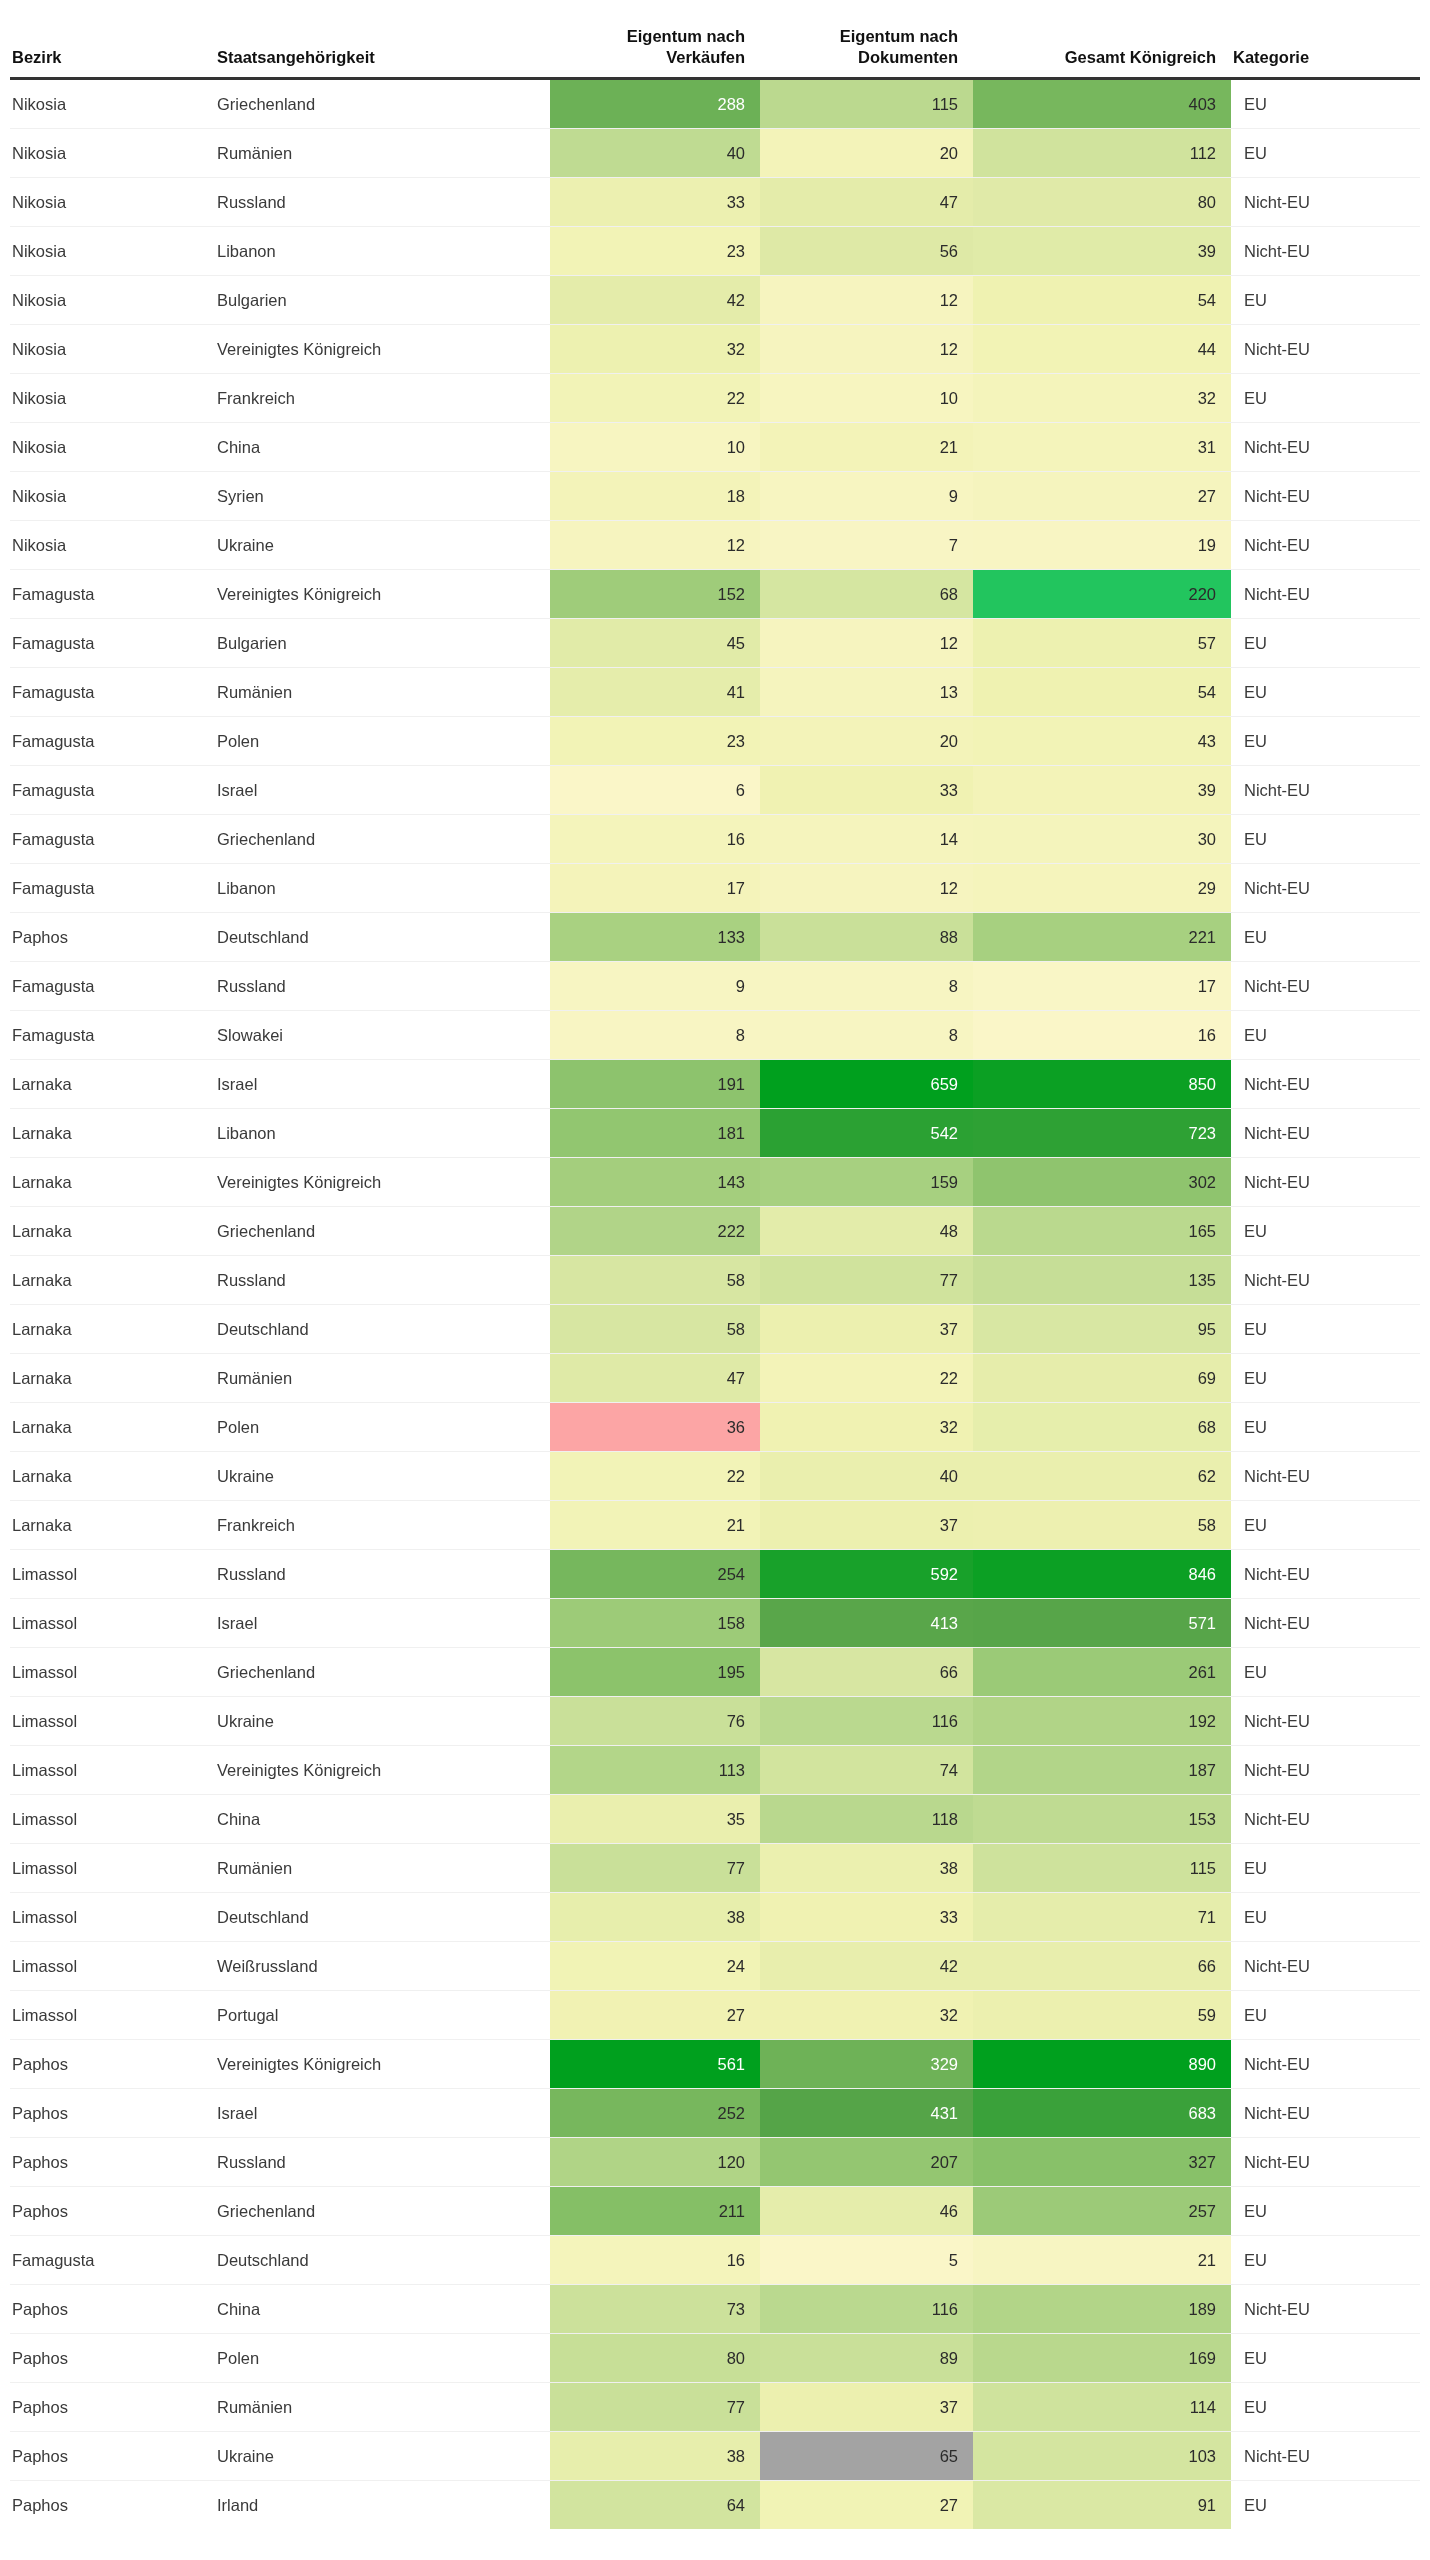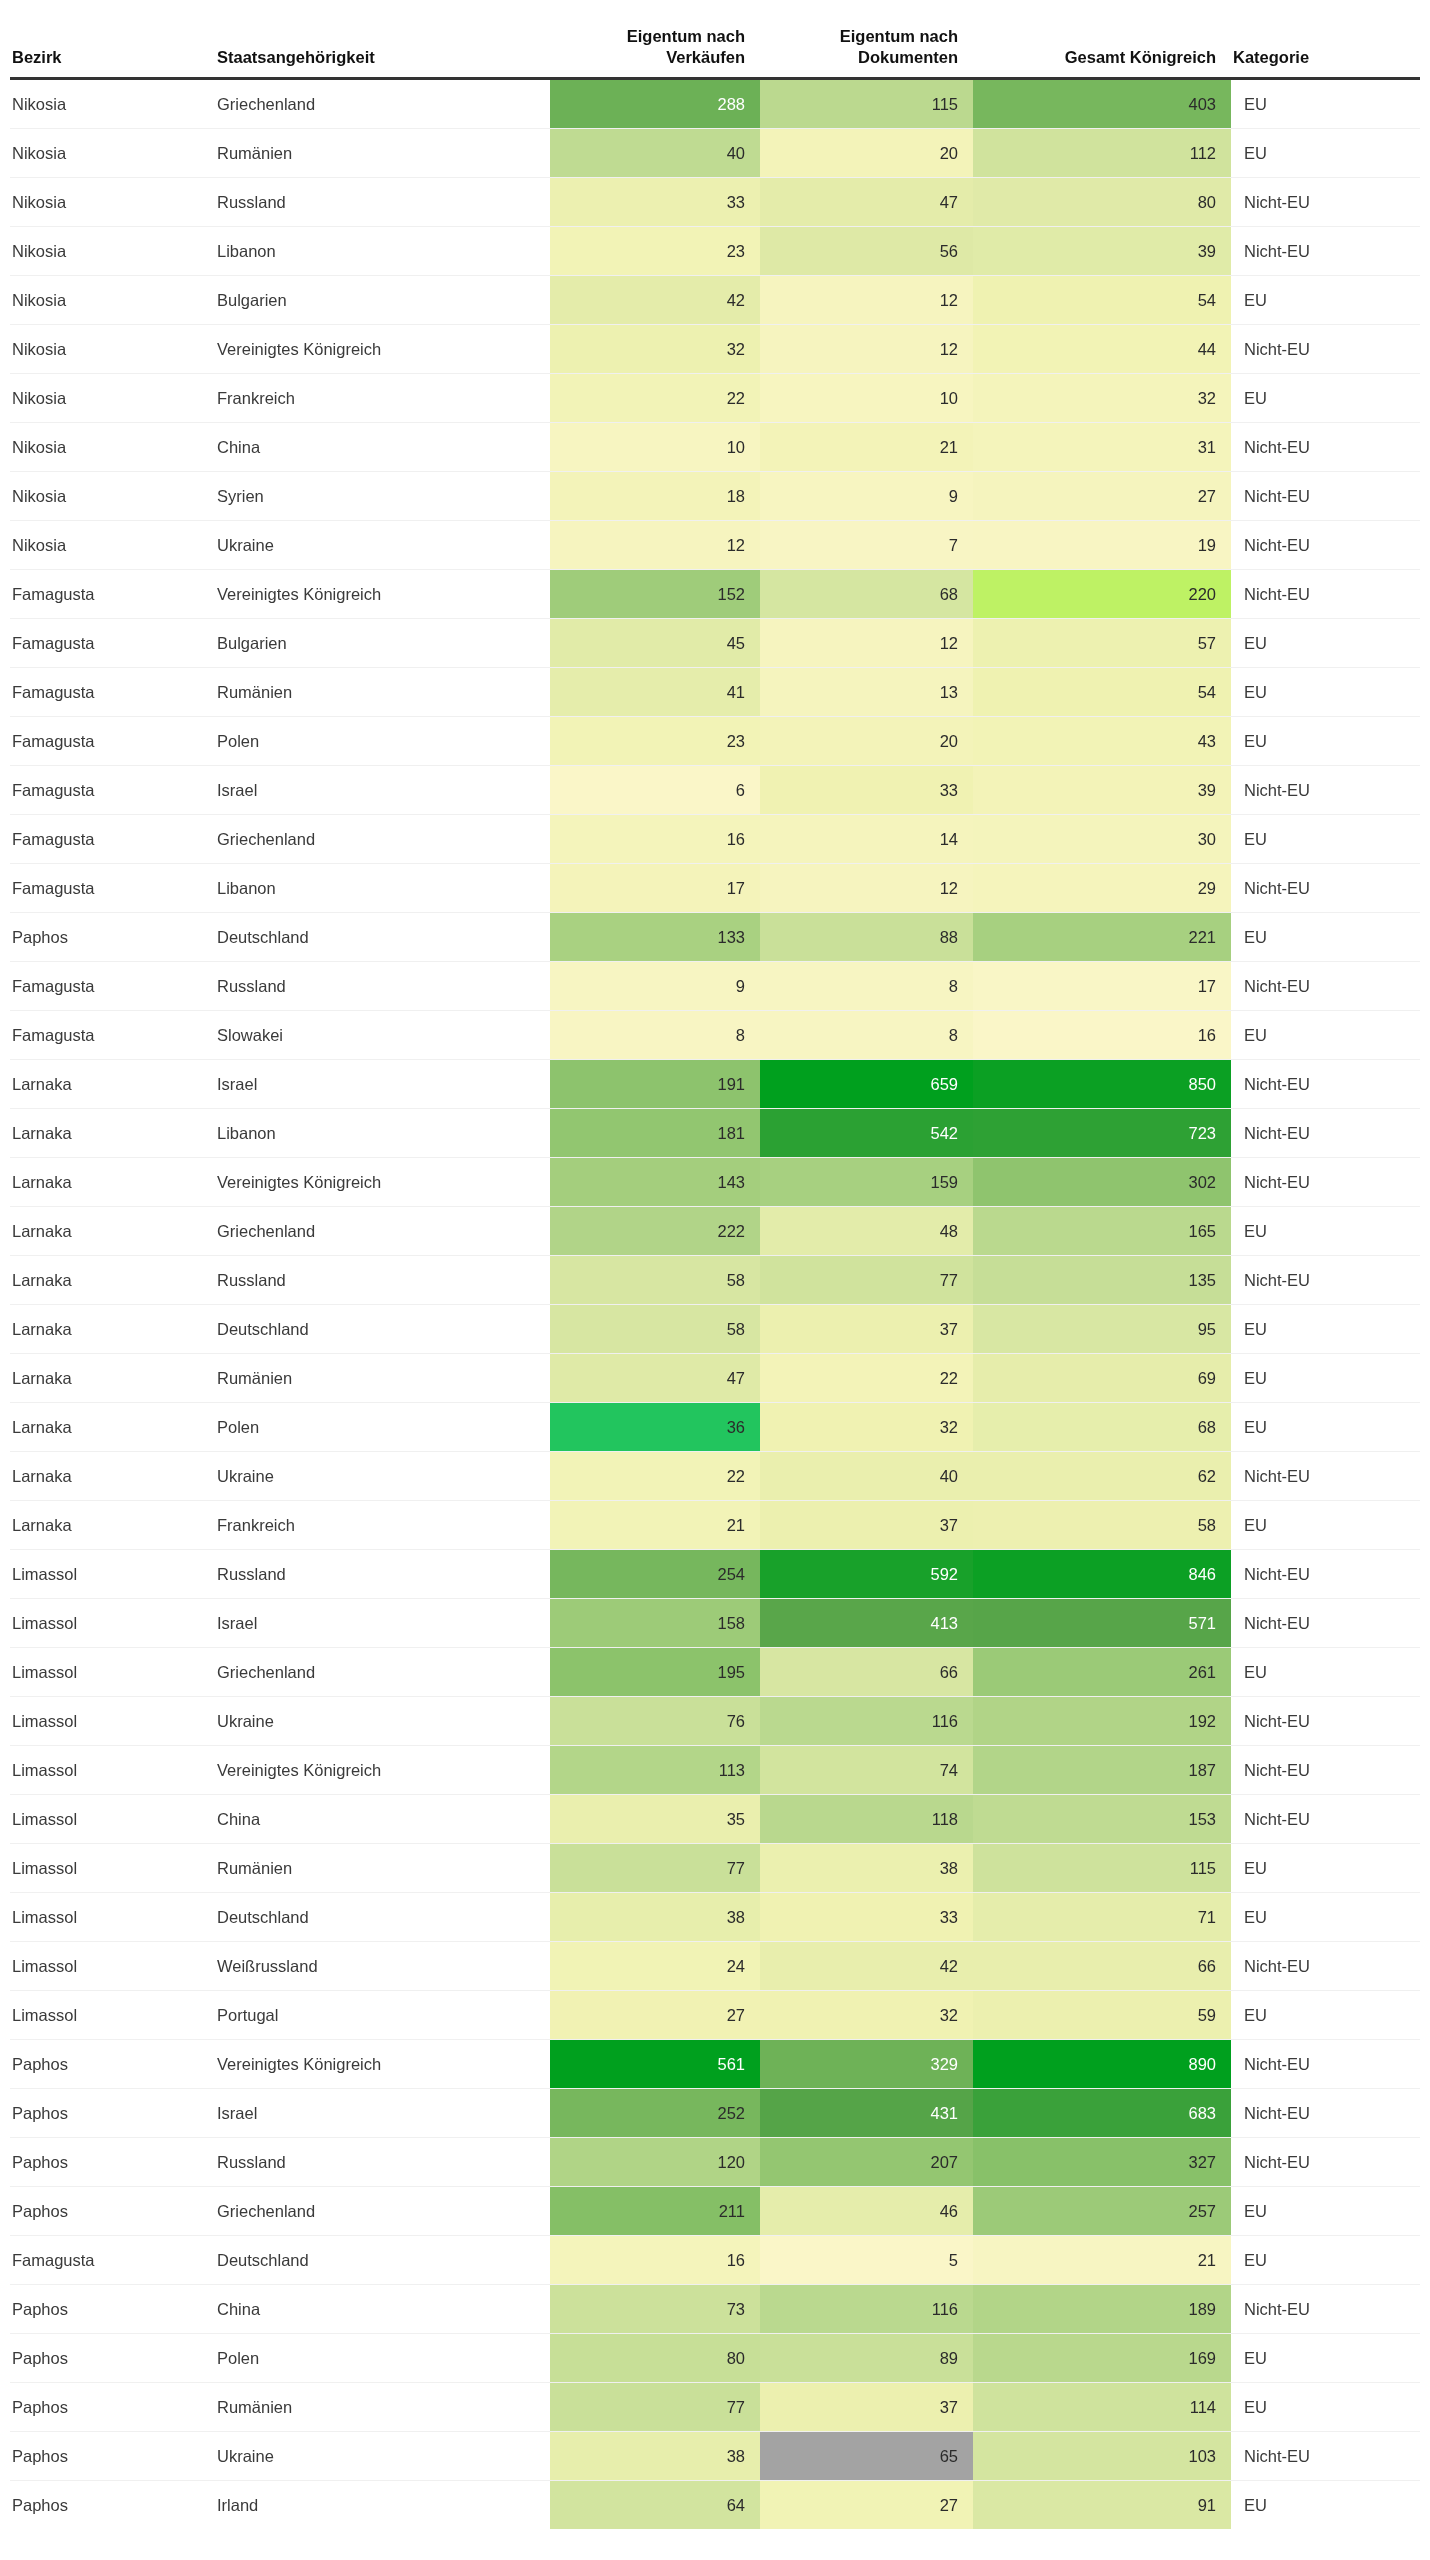--- a/index.html
+++ b/index.html
@@ -180,21 +180,21 @@
           <td class="num" style="background: rgb(246, 244, 191);">12</td>
           <td class="num" style="background: rgb(248, 245, 196);">7</td>
           <td class="num" style="background: rgb(248, 245, 195);">19</td>
           <td class="cat">Nicht-EU</td>
         </tr>
         <tr>
           <td class="txt">Famagusta</td>
           <td class="txt2">Vereinigtes Königreich</td>
           <td class="num" style="background: rgb(159, 204, 122);">152</td>
           <td class="num" style="background: rgb(213, 230, 161);">68</td>
-          <td class="num" style="background: #bef264;">220</td>
+          <td class="num" style="background: #22c55e;">220</td>
           <td class="cat">Nicht-EU</td>
         </tr>
         <tr>
           <td class="txt">Famagusta</td>
           <td class="txt2">Bulgarien</td>
           <td class="num" style="background: rgb(225, 235, 168);">45</td>
           <td class="num" style="background: rgb(246, 244, 191);">12</td>
           <td class="num" style="background: rgb(237, 241, 176);">57</td>
           <td class="cat">EU</td>
         </tr>
@@ -314,21 +314,21 @@
           <td class="txt">Larnaka</td>
           <td class="txt2">Rumänien</td>
           <td class="num" style="background: rgb(223, 234, 167);">47</td>
           <td class="num" style="background: rgb(243, 243, 184);">22</td>
           <td class="num" style="background: rgb(230, 237, 171);">69</td>
           <td class="cat">EU</td>
         </tr>
         <tr>
           <td class="txt">Larnaka</td>
           <td class="txt2">Polen</td>
-          <td class="num" style="background: #22c55e;">36</td>
+          <td class="num" style="background: #fca5a5;">36</td>
           <td class="num" style="background: rgb(240, 242, 178);">32</td>
           <td class="num" style="background: rgb(230, 238, 172);">68</td>
           <td class="cat">EU</td>
         </tr>
         <tr>
           <td class="txt">Larnaka</td>
           <td class="txt2">Ukraine</td>
           <td class="num" style="background: rgb(242, 243, 183);">22</td>
           <td class="num" style="background: rgb(234, 239, 174);">40</td>
           <td class="num" style="background: rgb(234, 239, 174);">62</td>

